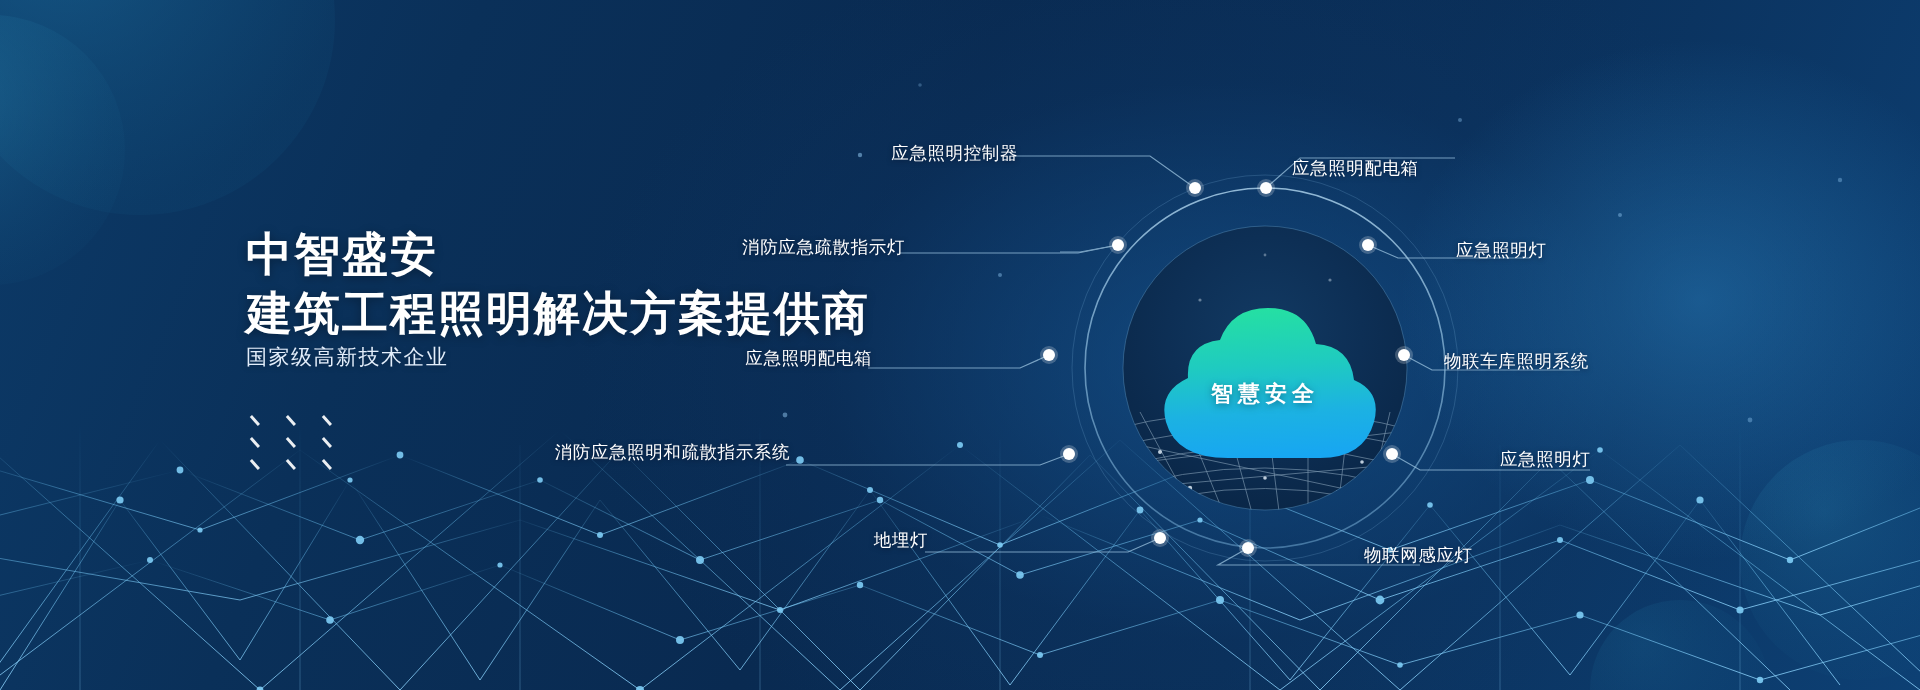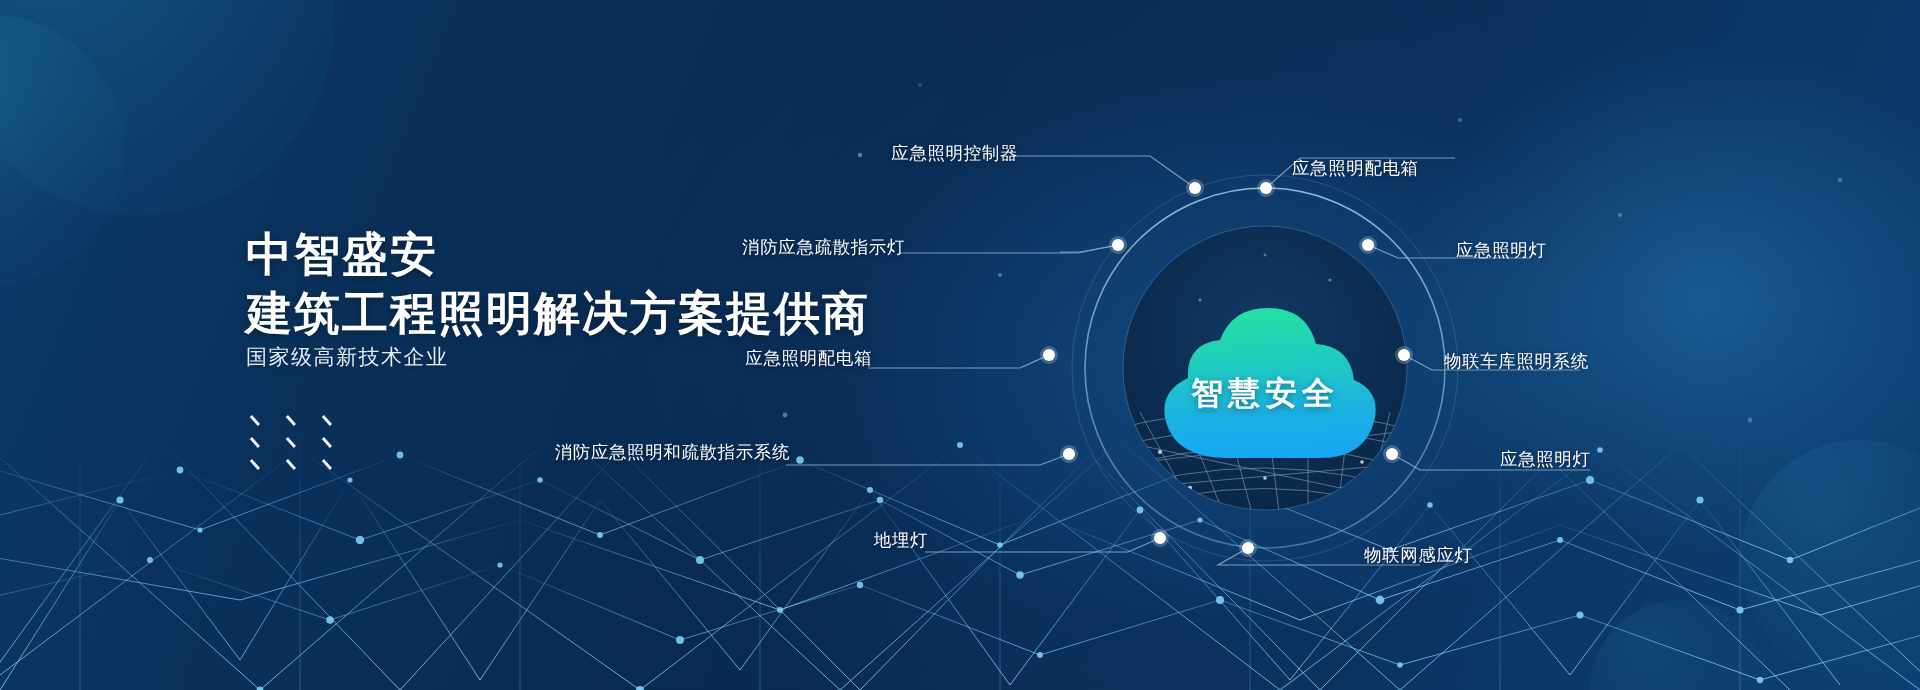--- a/index.html
+++ b/index.html
@@ -45,21 +45,21 @@
   .label{
     position:absolute;color:#ffffff;font-size:17.5px;letter-spacing:.6px;
     white-space:nowrap;z-index:45;text-shadow:0 1px 5px rgba(0,10,30,.55);
   }
 
   
   .cloudwrap{position:absolute;left:1136px;top:300px;z-index:35;}
   .cloudtext{
     position:absolute;left:0;top:0;width:258px;height:158px;
     display:flex;align-items:center;justify-content:center;
-    color:#ffffff;font-size:32px;font-weight:700;letter-spacing:5px;
+    color:#ffffff;font-size:22px;font-weight:700;letter-spacing:5px;
     text-shadow:0 2px 7px rgba(4,60,90,.55);padding-top:30px;
   }
 </style>
 </head>
 <body>
 
 <div class="stage">
 
   <svg class="layer" width="1920" height="690" viewBox="0 0 1920 690" aria-hidden="true">
     <defs>

